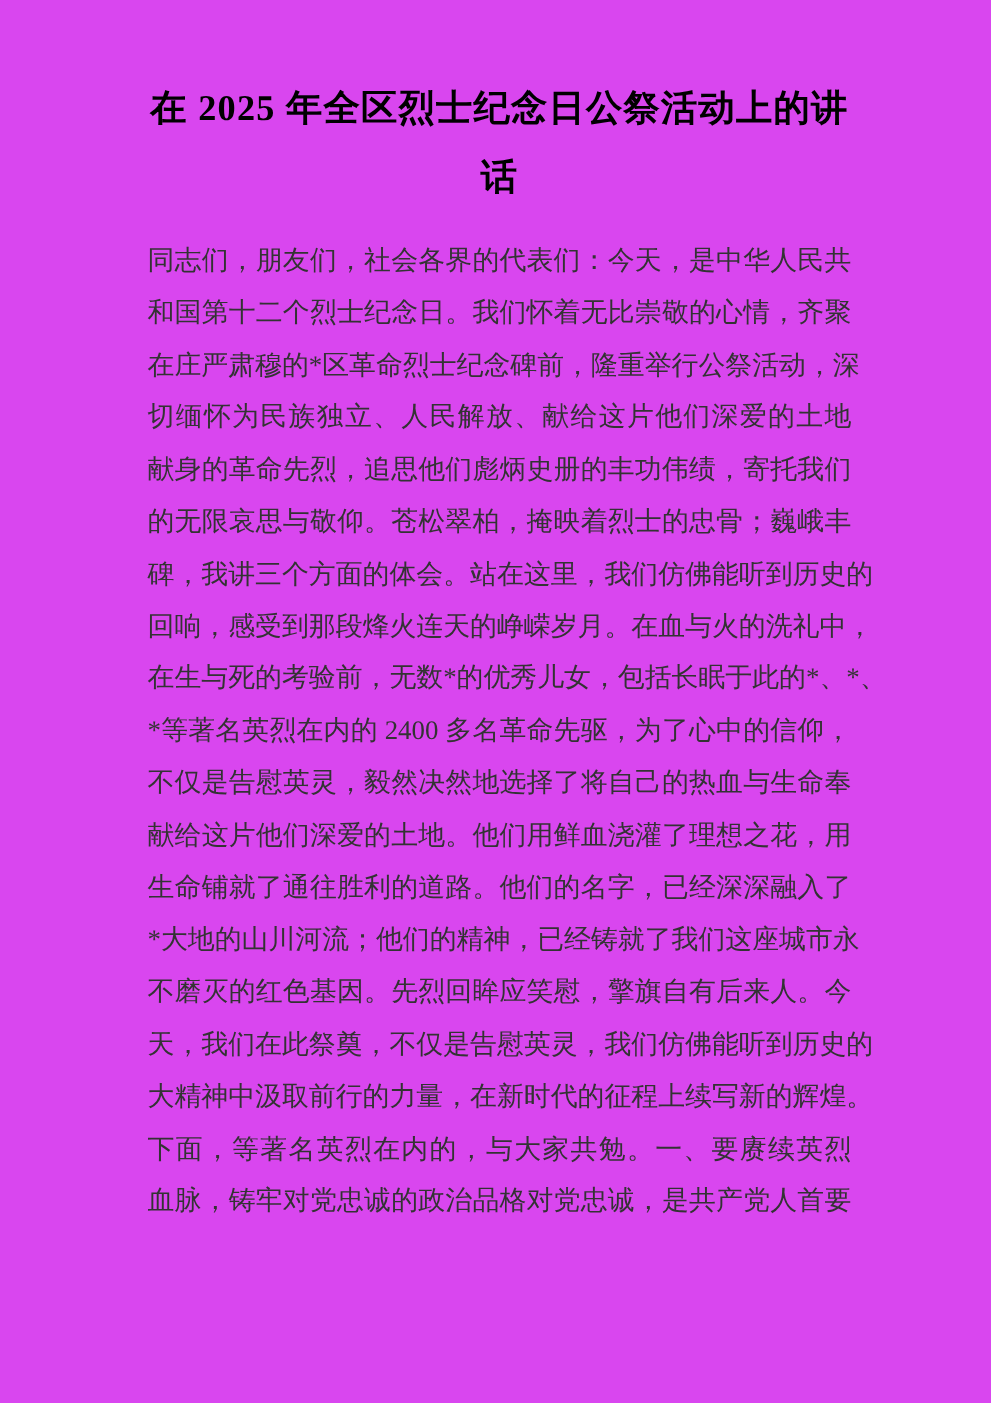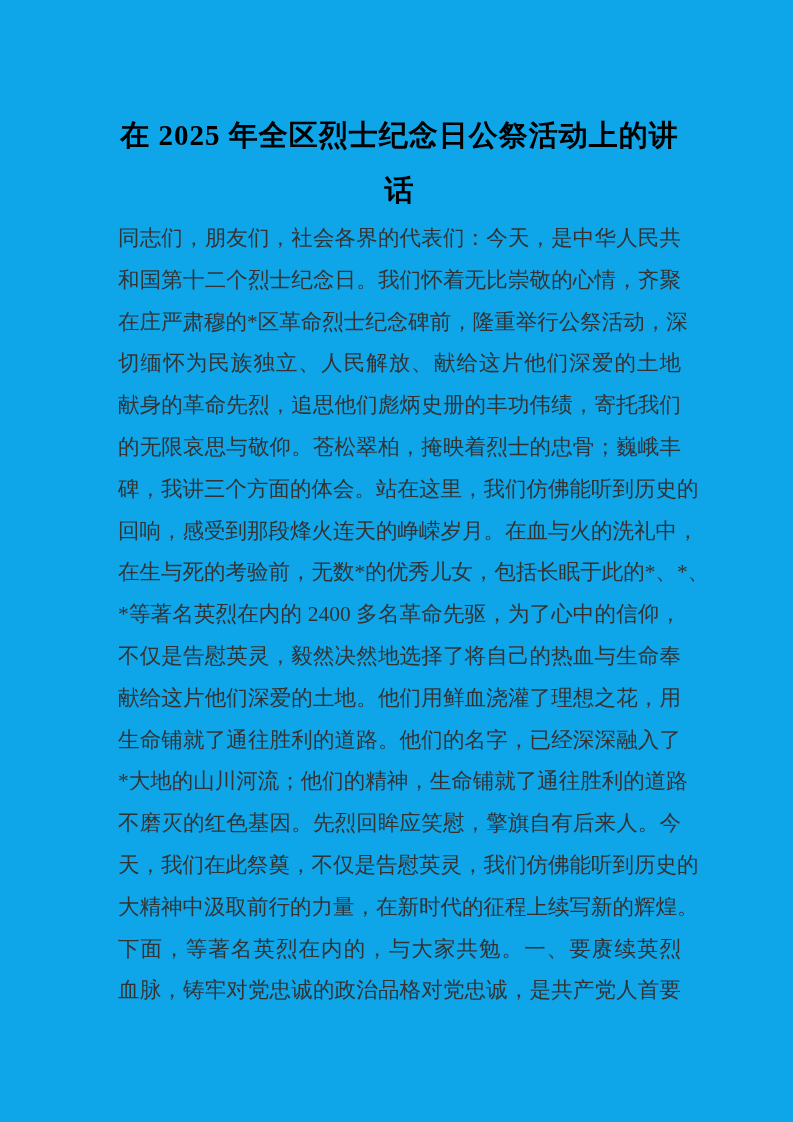--- a/index.html
+++ b/index.html
@@ -4,39 +4,40 @@
 <style>
   html, body {
     margin: 0;
     padding: 0;
     background: #ffffff;
   }
   .page {
     position: relative;
     width: 793px;
     height: 1122px;
-    background: #0ea5e9;
+    background: #d946ef;
     box-sizing: border-box;
-    padding: 108px 112px 0 118px;
+    padding: 60px 112px 0 118px;
     overflow: hidden;
     font-family: "Liberation Serif", "DejaVu Serif", serif;
   }
   .doc-title {
     margin: 0;
     color: #000000;
     font-size: 29px;
     line-height: 55px;
     font-weight: bold;
     text-align: center;
     letter-spacing: 1px;
   }
   .doc-title .title-line {
     display: block;
   }
   .doc-body {
+    margin-top: 18px;
     color: #333333;
   }
   .body-line {
     font-size: 21.5px;
     line-height: 41.8px;
     height: 41.8px;
     white-space: nowrap;
     text-align: justify;
     text-align-last: justify;
     -moz-text-align-last: justify;
@@ -59,20 +60,20 @@
     <div class="body-line">切缅怀为民族独立、人民解放、献给这片他们深爱的土地</div>
     <div class="body-line">献身的革命先烈，追思他们彪炳史册的丰功伟绩，寄托我们</div>
     <div class="body-line">的无限哀思与敬仰。苍松翠柏，掩映着烈士的忠骨；巍峨丰</div>
     <div class="body-line">碑，我讲三个方面的体会。站在这里，我们仿佛能听到历史的</div>
     <div class="body-line">回响，感受到那段烽火连天的峥嵘岁月。在血与火的洗礼中，</div>
     <div class="body-line">在生与死的考验前，无数*的优秀儿女，包括长眠于此的*、*、</div>
     <div class="body-line">*等著名英烈在内的 2400 多名革命先驱，为了心中的信仰，</div>
     <div class="body-line">不仅是告慰英灵，毅然决然地选择了将自己的热血与生命奉</div>
     <div class="body-line">献给这片他们深爱的土地。他们用鲜血浇灌了理想之花，用</div>
     <div class="body-line">生命铺就了通往胜利的道路。他们的名字，已经深深融入了</div>
-    <div class="body-line">*大地的山川河流；他们的精神，生命铺就了通往胜利的道路</div>
+    <div class="body-line">*大地的山川河流；他们的精神，已经铸就了我们这座城市永</div>
     <div class="body-line">不磨灭的红色基因。先烈回眸应笑慰，擎旗自有后来人。今</div>
     <div class="body-line">天，我们在此祭奠，不仅是告慰英灵，我们仿佛能听到历史的</div>
     <div class="body-line">大精神中汲取前行的力量，在新时代的征程上续写新的辉煌。</div>
     <div class="body-line">下面，等著名英烈在内的，与大家共勉。一、要赓续英烈</div>
     <div class="body-line">血脉，铸牢对党忠诚的政治品格对党忠诚，是共产党人首要</div>
   </div>
 </div>
 
 </body></html>

